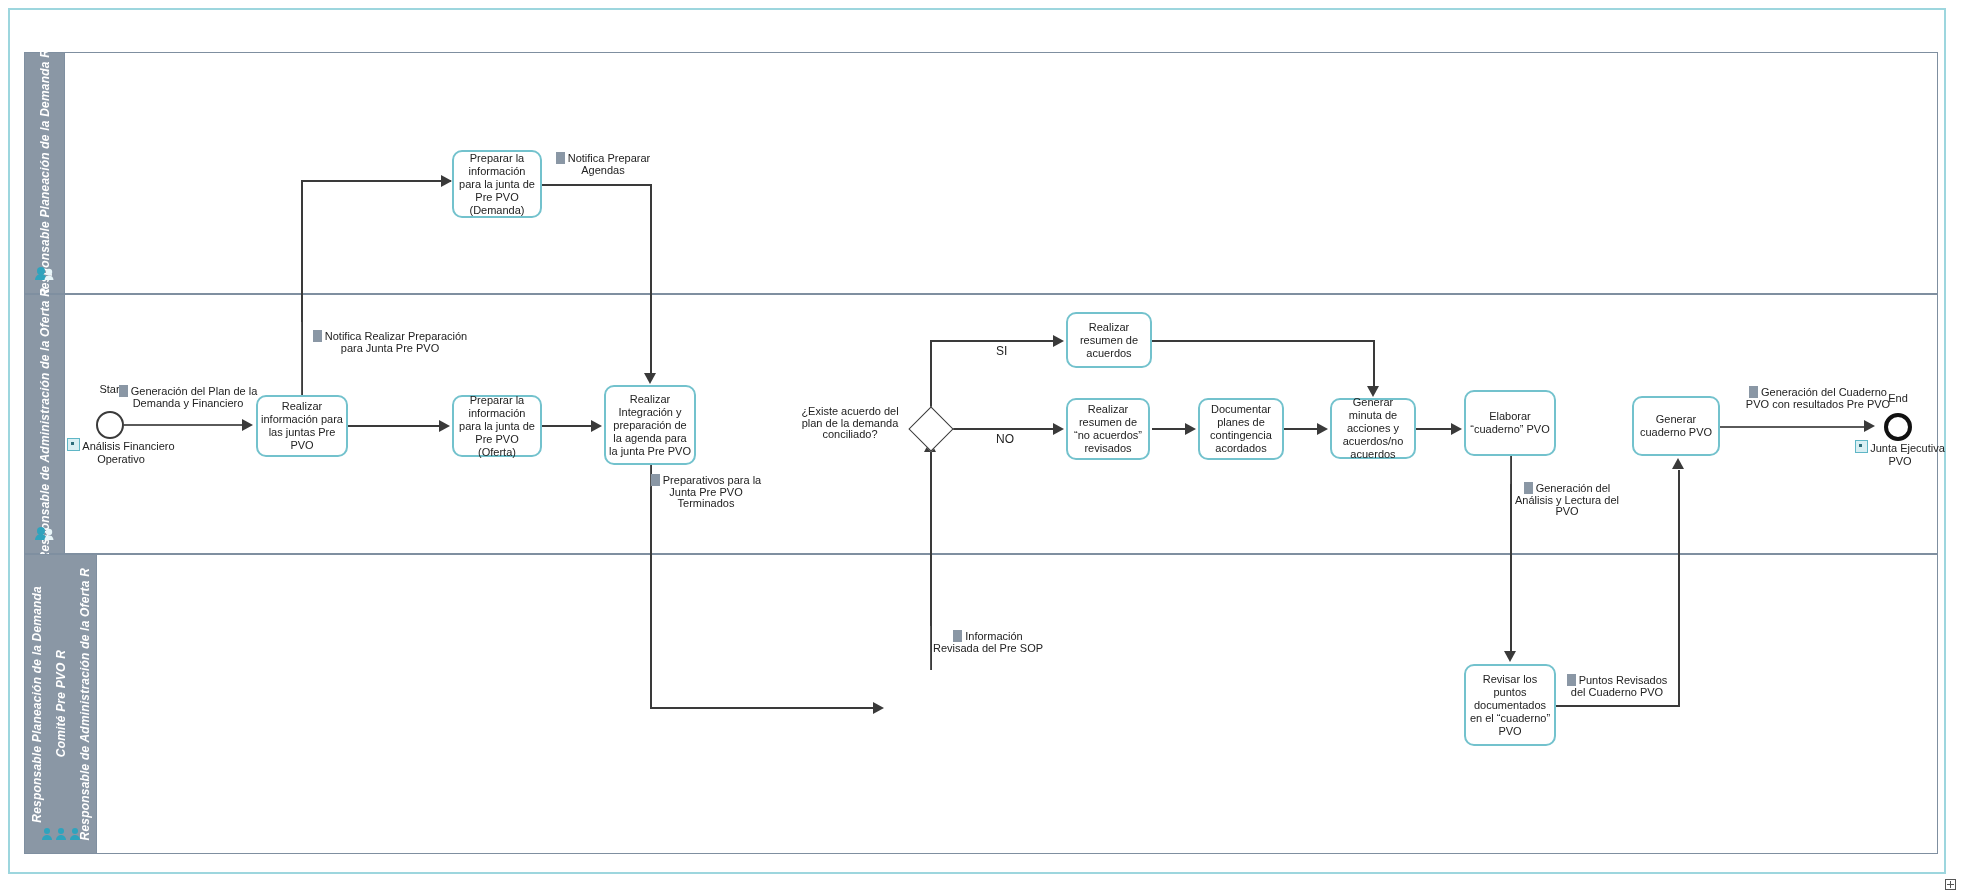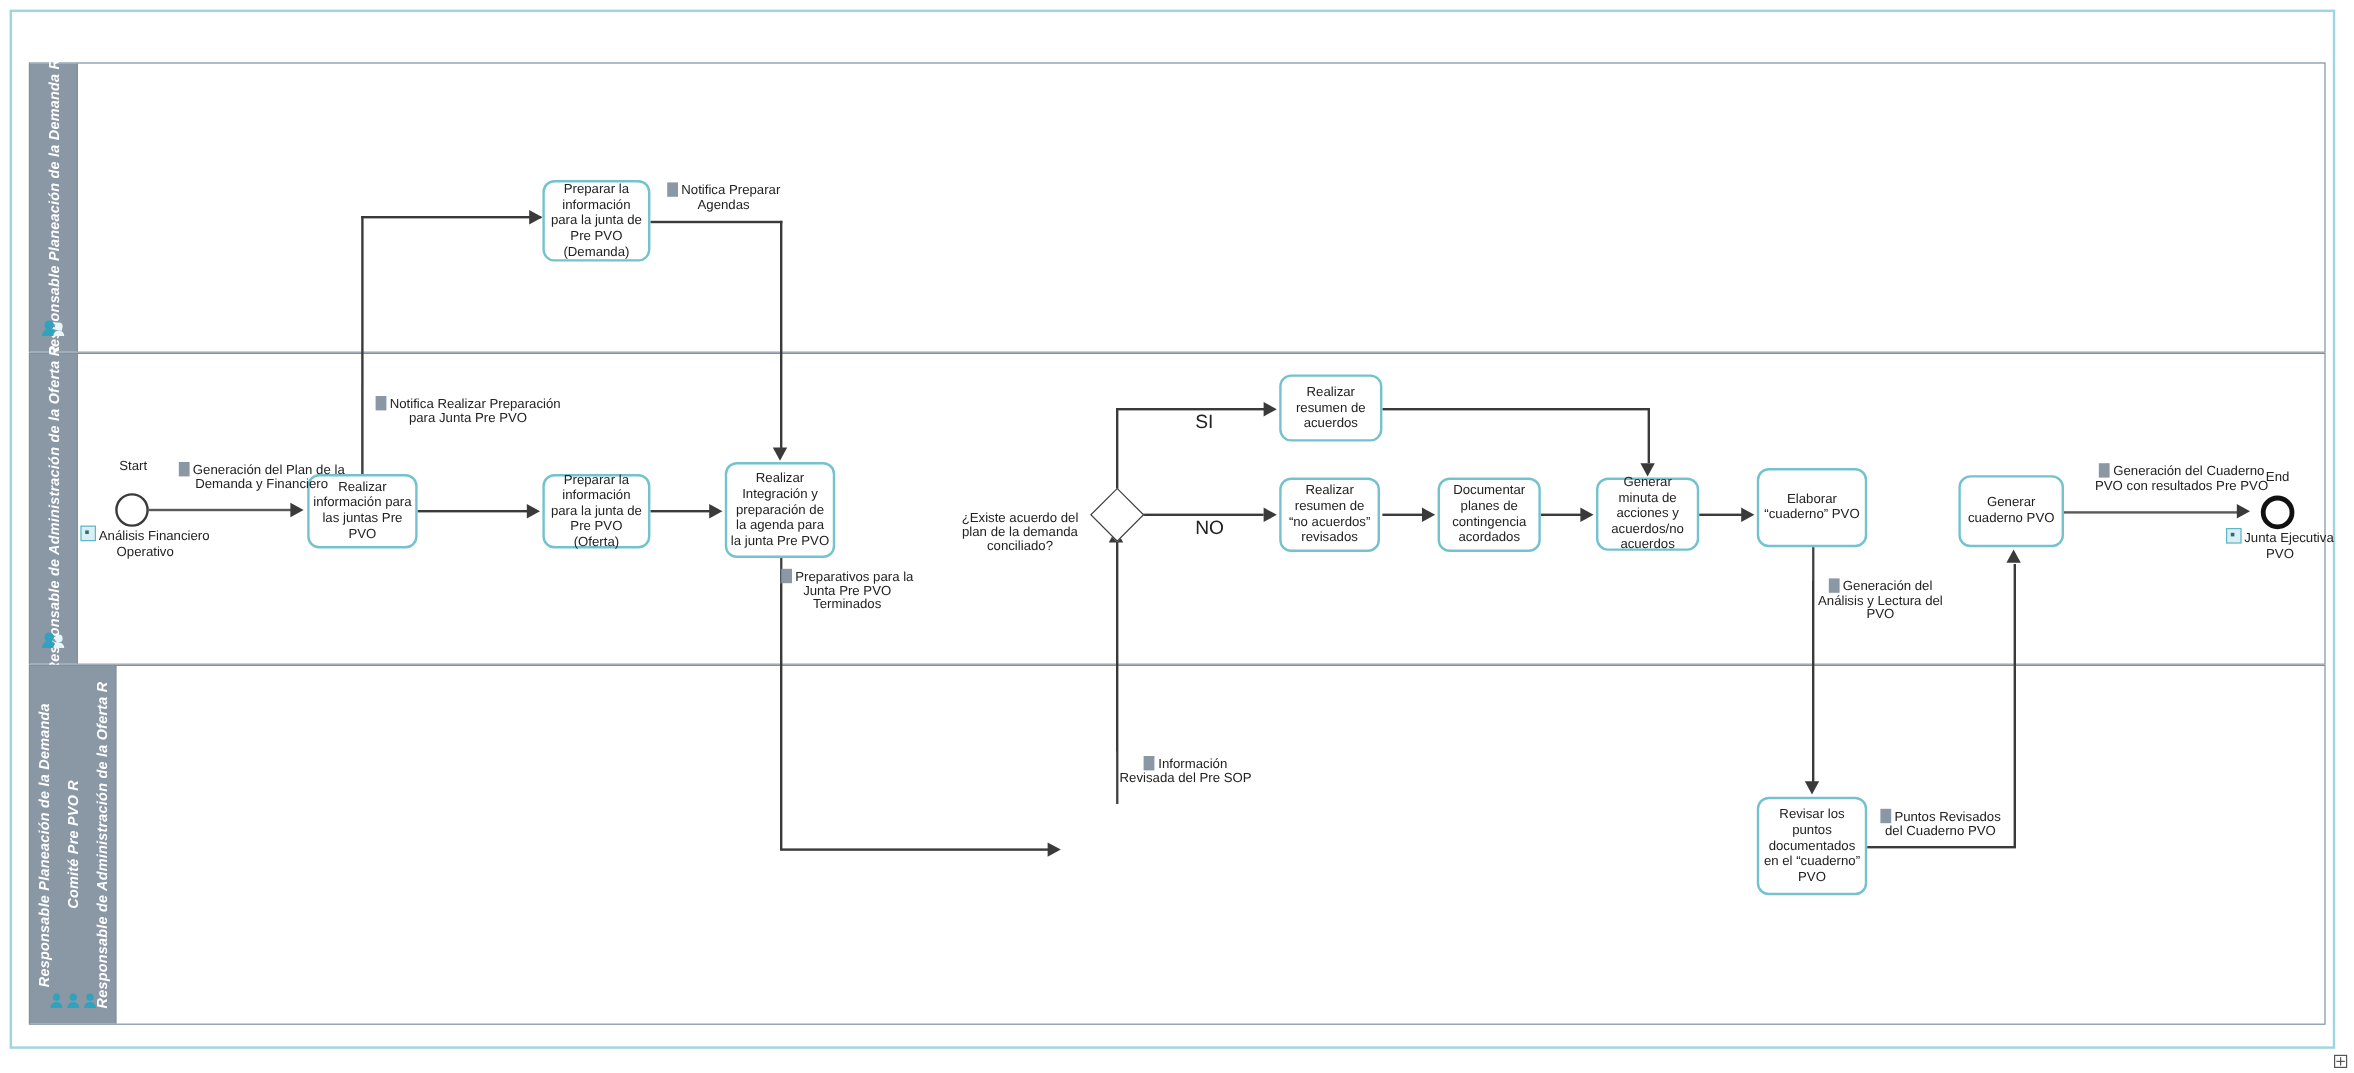--- a/index.html
+++ b/index.html
@@ -66,21 +66,21 @@
   .edge.v{width:1.6px;}
   .edge.thick{background:#5a5a5a;height:2.4px;}
   .arrow{position:absolute;width:0;height:0;z-index:3;}
   .arrow.r{border-top:6px solid transparent;border-bottom:6px solid transparent;
            border-left:11px solid #3a3a3a;}
   .arrow.d{border-left:6px solid transparent;border-right:6px solid transparent;
            border-top:11px solid #3a3a3a;}
   .arrow.u{border-left:6px solid transparent;border-right:6px solid transparent;
            border-bottom:11px solid #3a3a3a;}
 
-  .edge-label{position:absolute;font-size:16px;color:#222;z-index:5;background:#fff;
+  .edge-label{position:absolute;font-size:12px;color:#222;z-index:5;background:#fff;
               padding:0 2px;}
 
   .assoc{position:absolute;background:#555;z-index:2;}
   .assoc.v{width:1.2px;}
 
   .corner-mark{position:absolute;right:4px;bottom:2px;width:11px;height:11px;
                border:1px solid #555;box-sizing:border-box;}
   .corner-mark:before{content:"";position:absolute;left:1px;top:4px;width:7px;height:1px;background:#555;}
   .corner-mark:after{content:"";position:absolute;left:4px;top:1px;width:1px;height:7px;background:#555;}
 </style>
@@ -149,40 +149,40 @@
   <div class="note" style="left:548px;top:152px;width:110px;">
     <span class="glyph"></span><span>Notifica Preparar Agendas</span>
   </div>
 
   <div class="event start" style="left:96px;top:411px;width:28px;height:28px;"></div>
   <div class="ev-caption" style="left:80px;top:403px;width:62px;margin-top:-20px;">Start</div>
   <div class="ev-caption" style="left:58px;top:438px;width:126px;">
     <span class="dmark"></span><span>Análisis Financiero Operativo</span>
   </div>
 
-  <div class="note" style="left:142px;top:385px;width:152px;">
+  <div class="note" style="left:112px;top:385px;width:152px;">
     <span class="glyph"></span><span>Generación del Plan de la Demanda y Financiero</span>
   </div>
 
   <div class="task" style="left:256px;top:395px;width:92px;height:62px;">Realizar información para las juntas Pre PVO</div>
 
   <div class="note" style="left:310px;top:330px;width:160px;">
     <span class="glyph"></span><span>Notifica Realizar Preparación para Junta Pre PVO</span>
   </div>
 
   <div class="task" style="left:452px;top:395px;width:90px;height:62px;">Preparar la información para la junta de Pre PVO (Oferta)</div>
 
   <div class="task" style="left:604px;top:385px;width:92px;height:80px;">Realizar Integración y preparación de la agenda para la junta Pre PVO</div>
 
   <div class="note" style="left:644px;top:474px;width:124px;">
     <span class="glyph"></span><span>Preparativos para la Junta Pre PVO Terminados</span>
   </div>
 
   <div class="gateway" style="left:915px;top:413px;"></div>
-  <div class="note" style="left:790px;top:406px;width:120px;margin-top:21px;">
+  <div class="note" style="left:790px;top:406px;width:120px;">
     <span>¿Existe acuerdo del plan de la demanda conciliado?</span>
   </div>
   <div class="edge-label" style="left:994px;top:344px;">SI</div>
   <div class="edge-label" style="left:994px;top:432px;">NO</div>
 
   <div class="task" style="left:1066px;top:312px;width:86px;height:56px;">Realizar resumen de acuerdos</div>
 
   <div class="task" style="left:1066px;top:398px;width:84px;height:62px;">Realizar resumen de “no acuerdos” revisados</div>
 
   <div class="task" style="left:1198px;top:398px;width:86px;height:62px;">Documentar planes de contingencia acordados</div>

